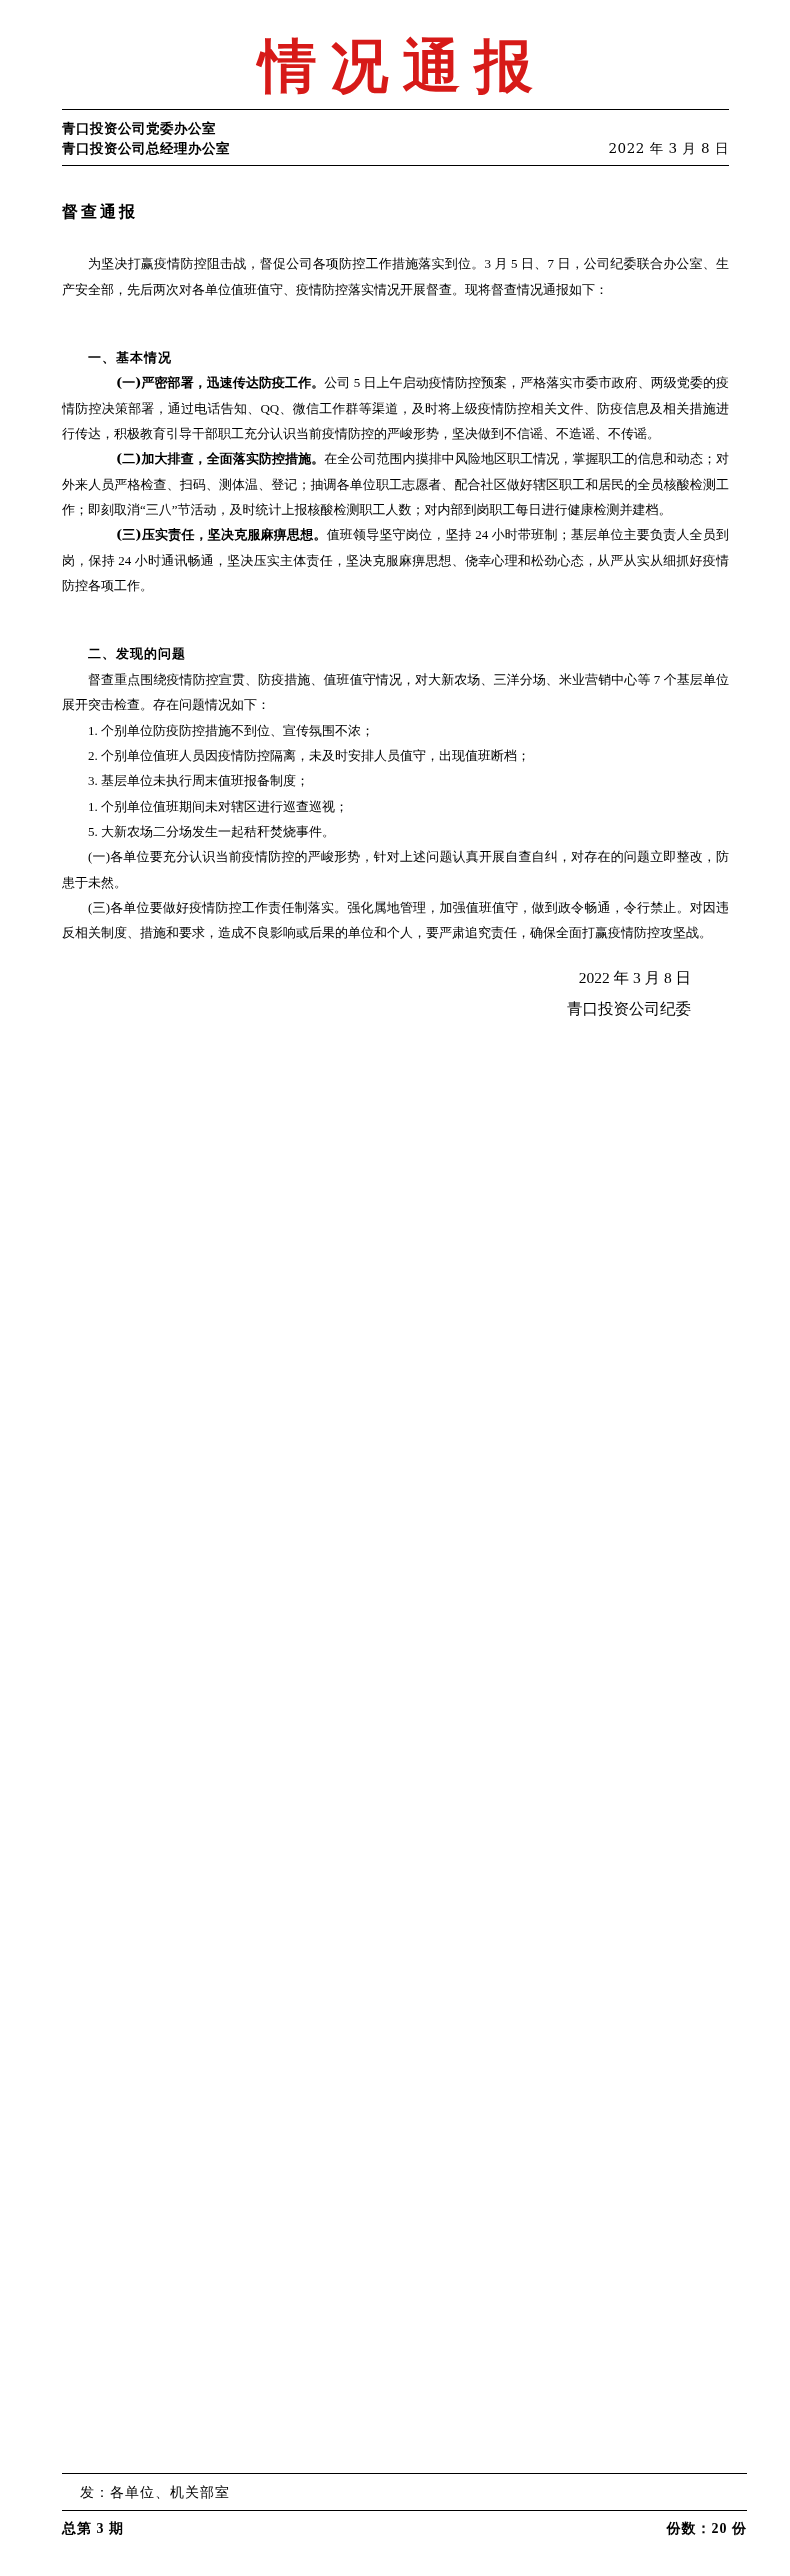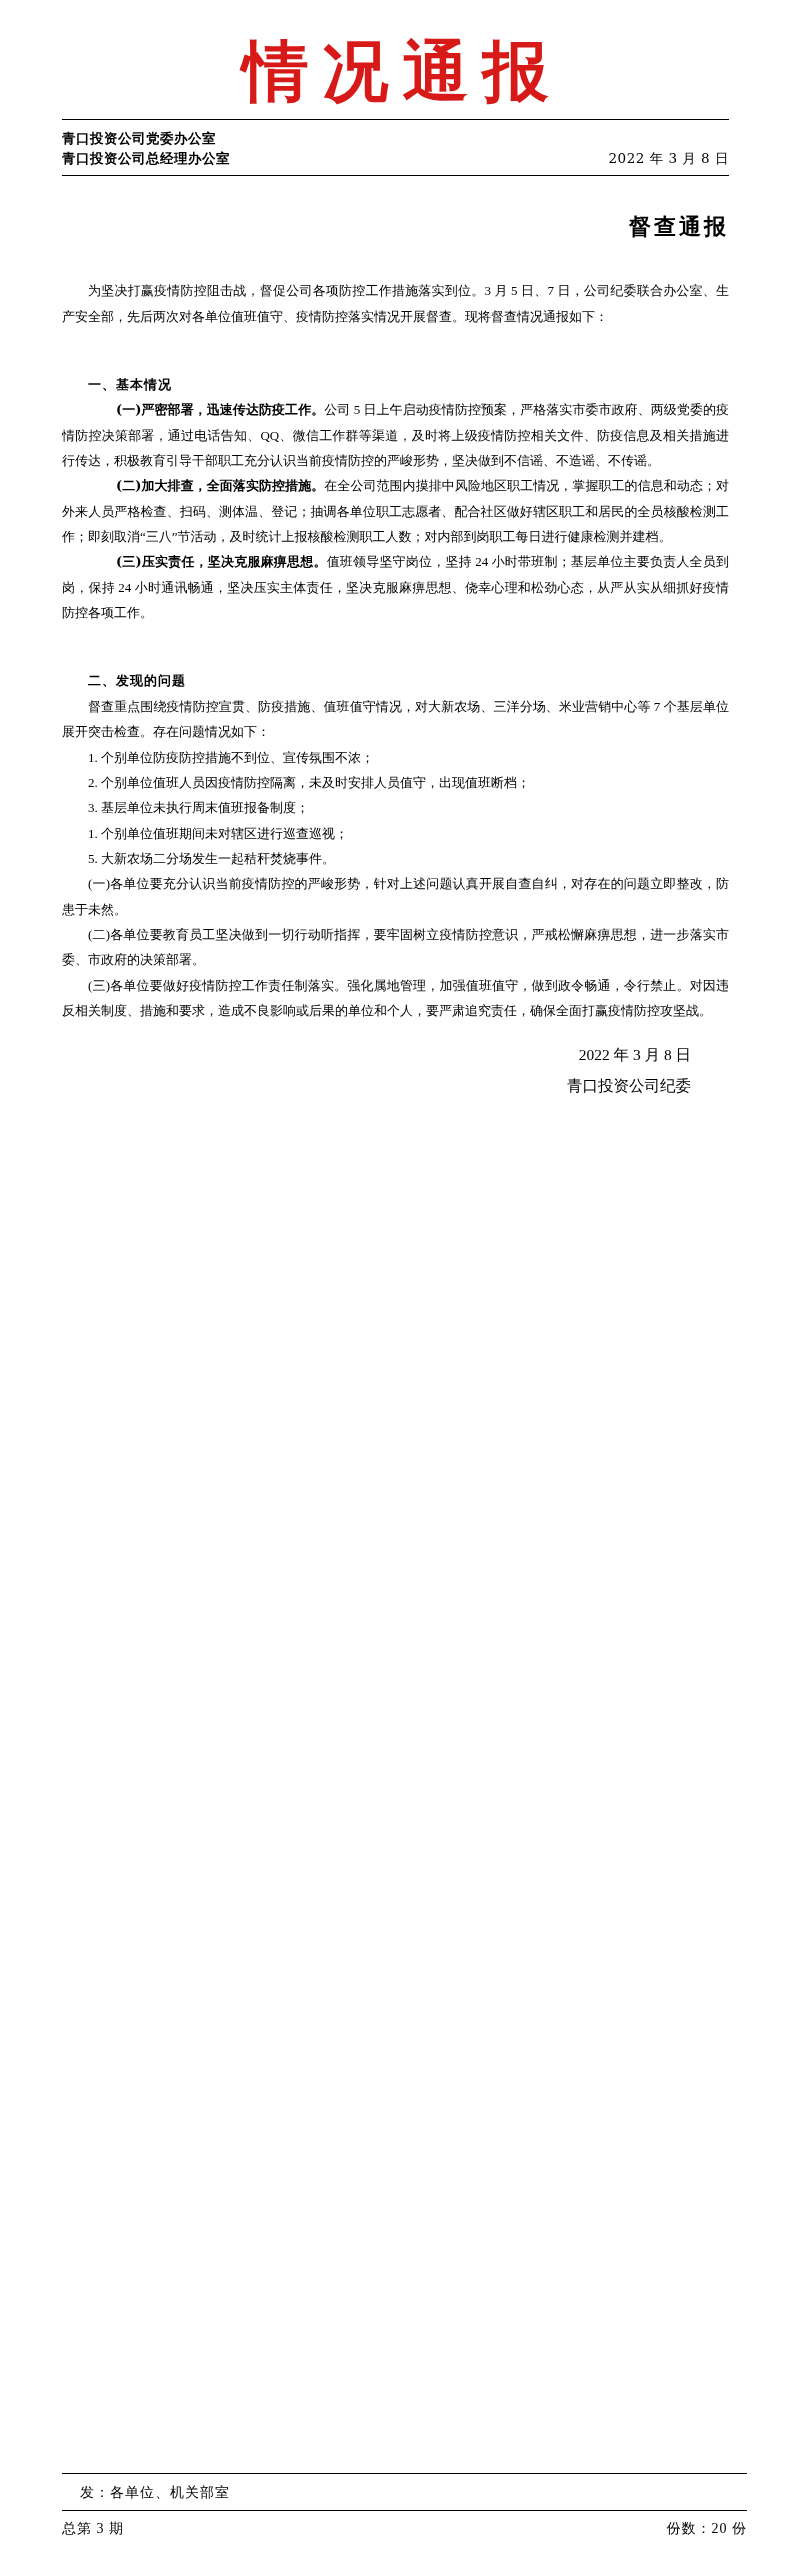--- a/index.html
+++ b/index.html
@@ -23,21 +23,21 @@
   }
   
   .masthead {
     text-align: center;
     padding-top: 30px;
   }
   .masthead-title {
     color: #d71a18;
     font-family: "DejaVu Serif", "Liberation Serif", serif;
     font-weight: bold;
-    font-size: 66px;
+    font-size: 58px;
     letter-spacing: 14px;
     line-height: 1.25;
     text-indent: 14px;
   }
   .issue-line {
     text-align: center;
     font-size: 14px;
     letter-spacing: 2px;
     margin-top: 30px;
     margin-bottom: 10px;
@@ -65,25 +65,25 @@
     font-size: 13.5px;
     padding-bottom: 1px;
     letter-spacing: 0.5px;
   }
   .rule-bottom {
     border-top: 1px solid #000;
     height: 0;
   }
   
   .doc-title {
-    text-align: right;
-    font-size: 22px;
+    text-align: left;
+    font-size: 16px;
     font-weight: bold;
     letter-spacing: 3px;
-    margin: 36px 0 36px 0;
+    margin: 36px 0 28px 0;
     font-family: "DejaVu Serif", "Liberation Serif", serif;
   }
   .content {
     font-size: 13px;
     line-height: 1.95;
     text-align: justify;
     text-justify: inter-ideograph;
   }
   .content p {
     margin: 0;
@@ -126,20 +126,21 @@
   .footer-rule2 {
     border-top: 1px solid #000;
     height: 0;
   }
   .footer-bottom {
     display: flex;
     justify-content: space-between;
     font-size: 14px;
     padding-top: 9px;
     letter-spacing: 1px;
+    font-weight: bold;
   }
 </style>
 </head>
 <body>
 
 <div class="page">
 
   <div class="masthead">
     <div class="masthead-title">情况通报</div>
   </div>
@@ -176,21 +177,20 @@
     <p>督查重点围绕疫情防控宣贯、防疫措施、值班值守情况，对大新农场、三洋分场、米业营销中心等 7 个基层单位展开突击检查。存在问题情况如下：</p>
 
     <p>1. 个别单位防疫防控措施不到位、宣传氛围不浓；</p>
     <p>2. 个别单位值班人员因疫情防控隔离，未及时安排人员值守，出现值班断档；</p>
     <p>3. 基层单位未执行周末值班报备制度；</p>
     <p>1. 个别单位值班期间未对辖区进行巡查巡视；</p>
     <p>5. 大新农场二分场发生一起秸秆焚烧事件。</p>
 
 
     <p>(一)各单位要充分认识当前疫情防控的严峻形势，针对上述问题认真开展自查自纠，对存在的问题立即整改，防患于未然。</p>
-    <p>(二)各单位要教育员工坚决做到一切行动听指挥，要牢固树立疫情防控意识，严戒松懈麻痹思想，进一步落实市委、市政府的决策部署。</p>
     <p>(三)各单位要做好疫情防控工作责任制落实。强化属地管理，加强值班值守，做到政令畅通，令行禁止。对因违反相关制度、措施和要求，造成不良影响或后果的单位和个人，要严肃追究责任，确保全面打赢疫情防控攻坚战。</p>
 
   </div>
 
   <div class="sign-block">
     <div>2022 年 3 月 8 日</div>
     <div>青口投资公司纪委</div>
   </div>
 
   <div class="footer">

